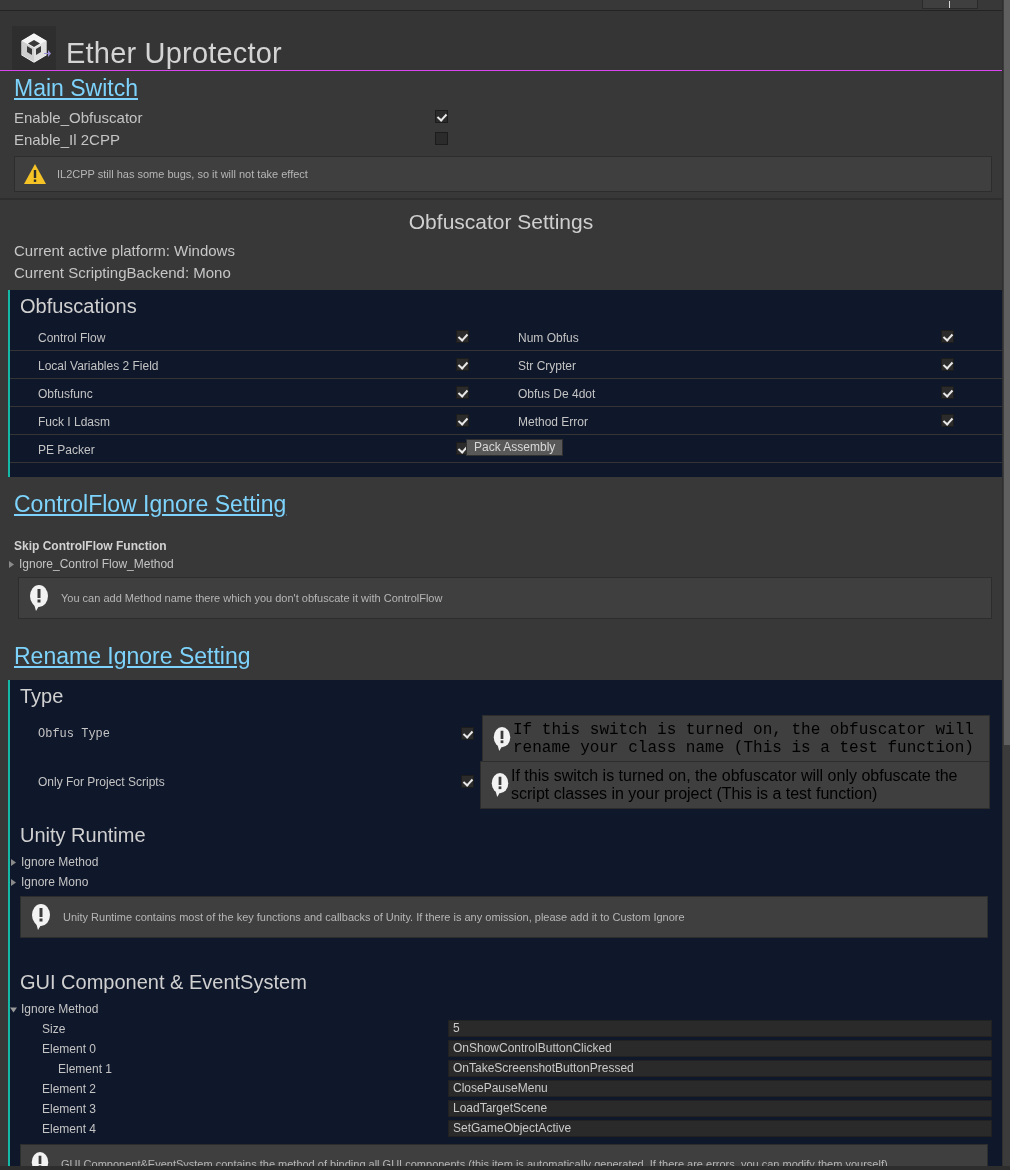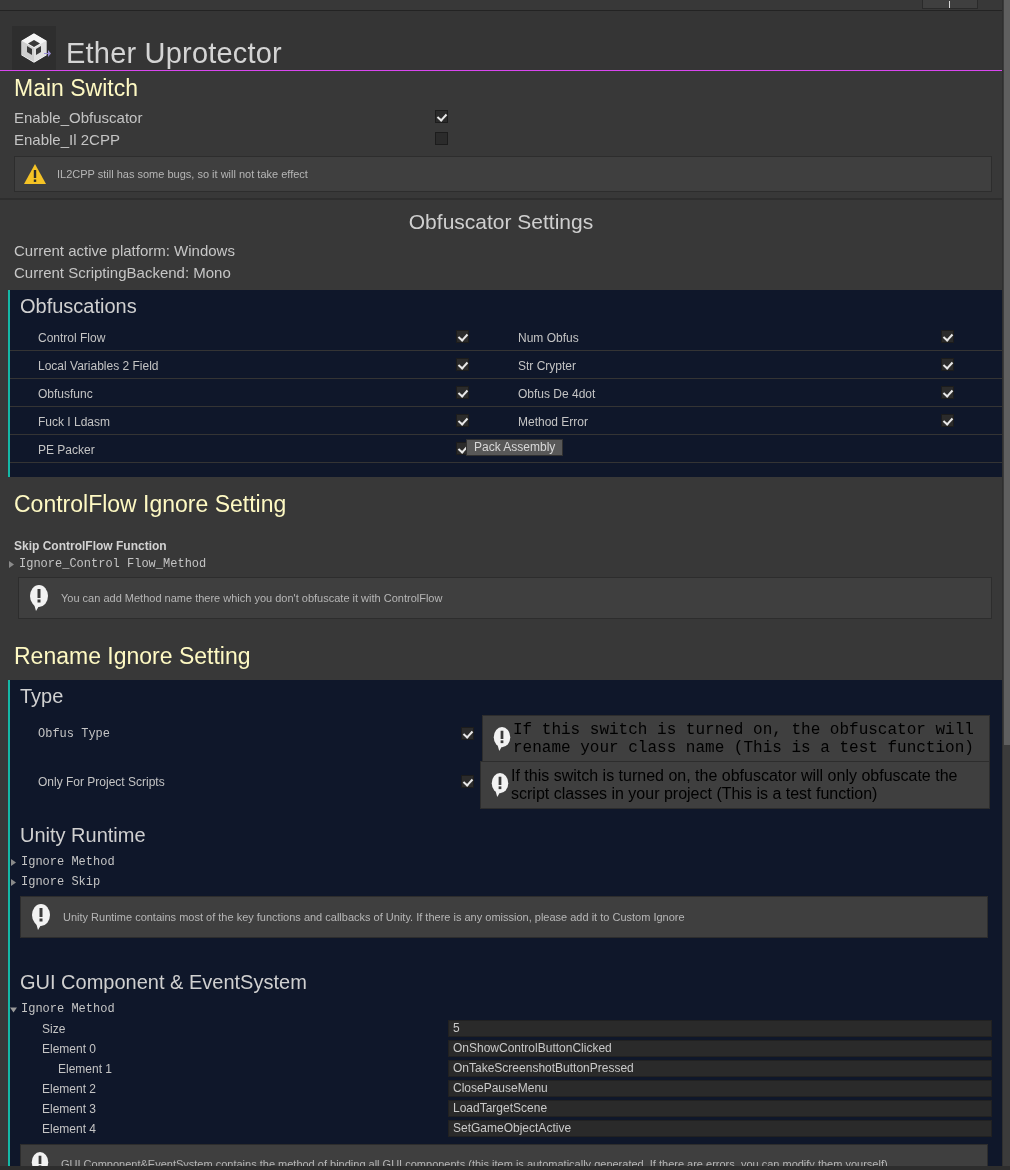--- a/index.html
+++ b/index.html
@@ -72,23 +72,24 @@
     font-size: 29px;
     color: #d4d4d4;
     margin-left: 10px;
     font-weight: 400;
     letter-spacing: 0.2px;
   }
 
   
   .h-large {
     font-size: 23px;
-    color: #fef9c3;
+    color: #7dd3fc;
     font-weight: 400;
     padding: 4px 0 4px 14px;
+    text-decoration: underline;
   }
   .h-med {
     font-size: 20px;
     color: #d0d0d0;
     font-weight: 400;
     padding: 5px 0 5px 18px;
   }
   .h-center {
     font-size: 21px;
     color: #cfcfcf;
@@ -192,21 +193,20 @@
     display: flex;
     align-items: center;
     height: 20px;
     padding-left: 6px;
   }
   .fold .tri { width: 11px; height: 11px; flex: none; margin-right: 2px; }
   .fold .fold-label {
     font-size: 12px;
     color: #c4c4c4;
     white-space: nowrap;
-    font-family: Liberation Mono, monospace;
   }
 
   
   .block { background: #383838; }
   .block-inset { background: #0f172a; border-left: 2px solid #14b8a6; margin-left: 8px; }
   .sep-thick { height: 2px; background: #2e2e2e; }
   .spacer6 { height: 6px; }
   .spacer10 { height: 10px; }
   .spacer14 { height: 14px; }
 
@@ -441,21 +441,21 @@
           <svg class="tri" viewBox="0 0 11 11">
             <polygon points="3,2 8,5.5 3,9" fill="#8a8a8a"></polygon>
           </svg>
           <div class="fold-label">Ignore Method</div>
         </div>
 
         <div class="fold" style="padding-left:-2px;margin-left:-8px;">
           <svg class="tri" viewBox="0 0 11 11">
             <polygon points="3,2 8,5.5 3,9" fill="#8a8a8a"></polygon>
           </svg>
-          <div class="fold-label">Ignore Skip</div>
+          <div class="fold-label">Ignore Mono</div>
         </div>
 
         <div class="msgbox" style="margin:4px 14px 6px 10px;">
           <svg class="ico-info" width="24" height="28" viewBox="0 0 24 28">
             <ellipse cx="12" cy="12" rx="9" ry="11" fill="#f2f2f2"></ellipse>
             <polygon points="7,20 12,22 9,27" fill="#f2f2f2"></polygon>
             <rect x="10.5" y="5" width="3" height="9" fill="#3a3a3a"></rect>
             <rect x="10.5" y="15.5" width="3" height="3" fill="#3a3a3a"></rect>
           </svg>
           <div class="msgtext">Unity Runtime contains most of the key functions and callbacks of Unity. If there is any omission, please add it to Custom Ignore</div>

